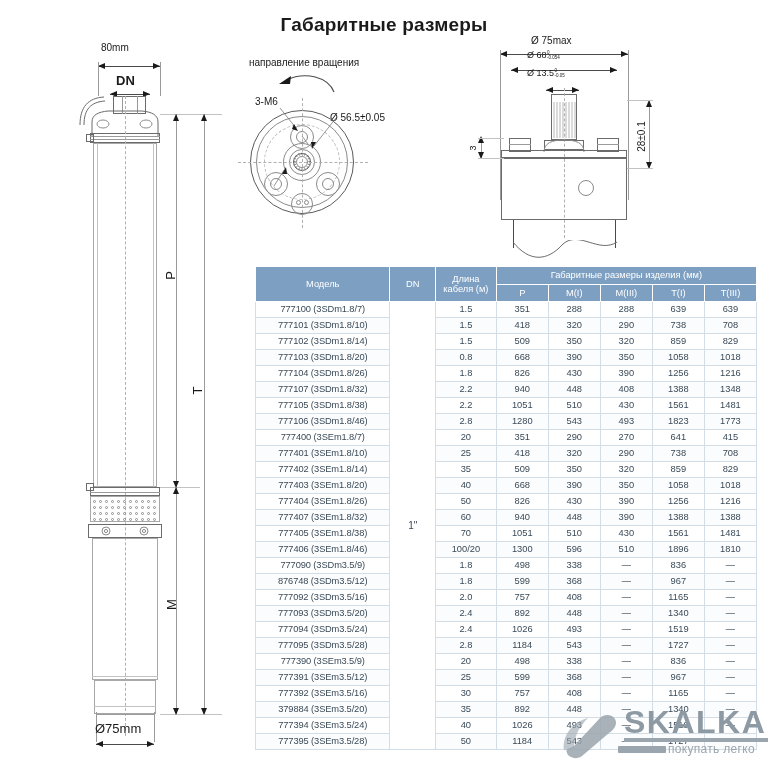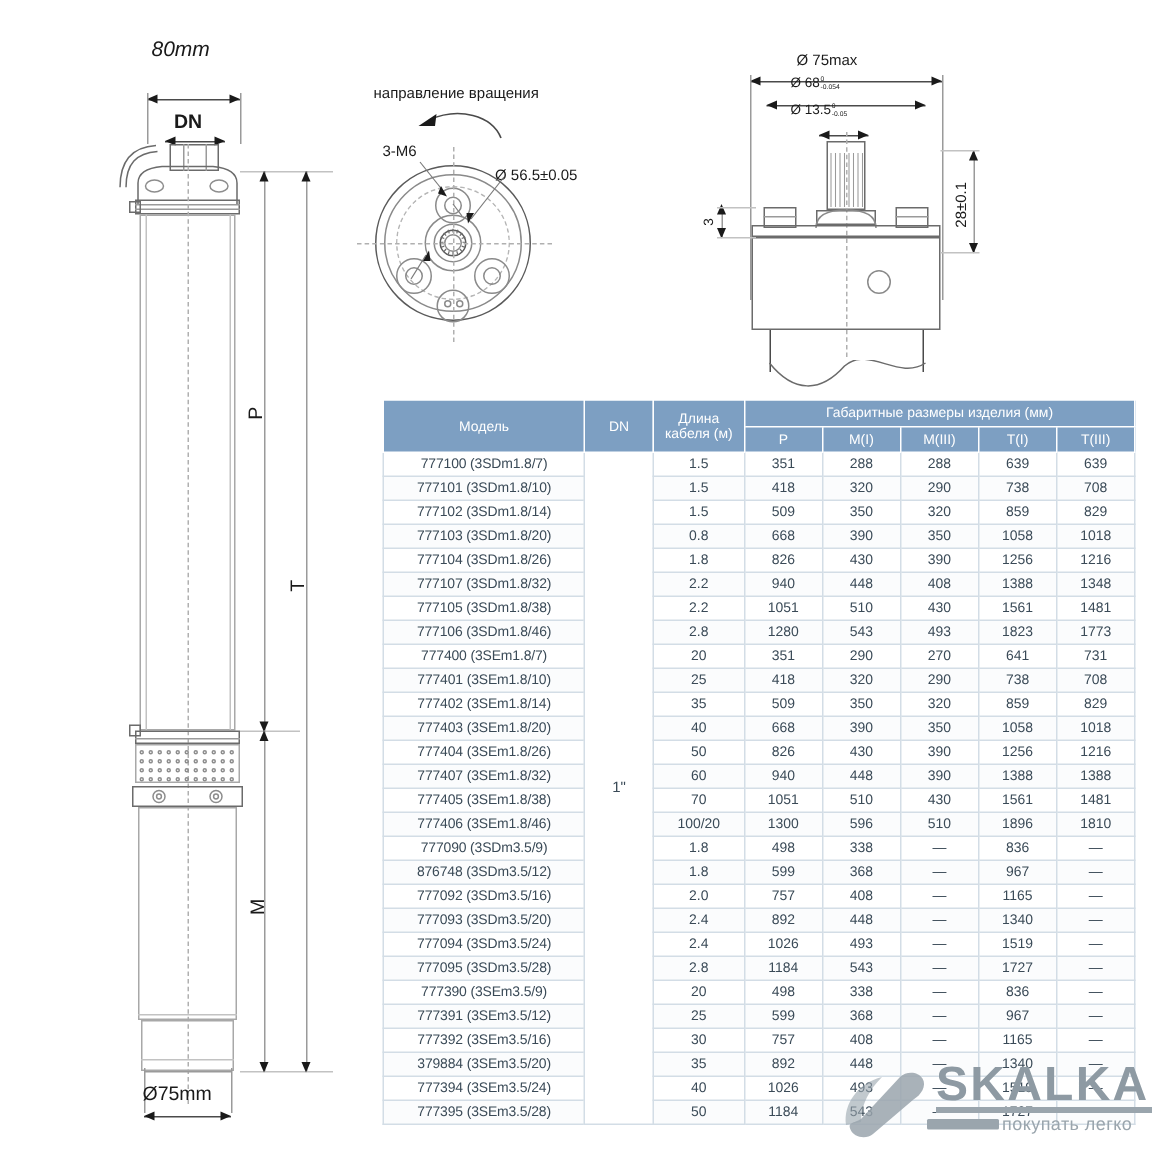--- a/index.html
+++ b/index.html
@@ -126,24 +126,25 @@
   .wm-ul {
     position: absolute; left: 64px; top: 38px;
     width: 144px; height: 4px; background: #9aa5ad;
   }
 </style>
 </head>
 <body>
 
 <div class="page">
 
+  <div class="title">Габаритные размеры</div>
 
   <div class="lw">
 
-    <div class="dim" style="left:101px; top:24px; font-size:14px;font-style:italic;">80mm</div>
+    <div class="dim" style="left:101px; top:42px; font-size:10px;">80mm</div>
     <div class="ln h" style="left:98px; top:66px; width:62px;"></div>
     <div class="arrowL" style="left:98px; top:63px;"></div>
     <div class="arrowR" style="left:153px; top:63px;"></div>
     <div class="ln v thin" style="left:98px; top:62px; height:34px;"></div>
     <div class="ln v thin" style="left:160px; top:62px; height:34px;"></div>
 
     <div class="dim" style="left:116px; top:73px; font-size:13px; font-weight:bold;">DN</div>
     <div class="ln h" style="left:110px; top:94px; width:40px;"></div>
     <div class="arrowL" style="left:110px; top:91px;"></div>
     <div class="arrowR" style="left:143px; top:91px;"></div>
@@ -496,21 +497,21 @@
           <td>1823</td>
           <td>1773</td>
         </tr>
         <tr>
           <td class="model">777400 (3SEm1.8/7)</td>
           <td>20</td>
           <td>351</td>
           <td>290</td>
           <td>270</td>
           <td>641</td>
-          <td>731</td>
+          <td>415</td>
         </tr>
         <tr>
           <td class="model">777401 (3SEm1.8/10)</td>
           <td>25</td>
           <td>418</td>
           <td>320</td>
           <td>290</td>
           <td>738</td>
           <td>708</td>
         </tr>

